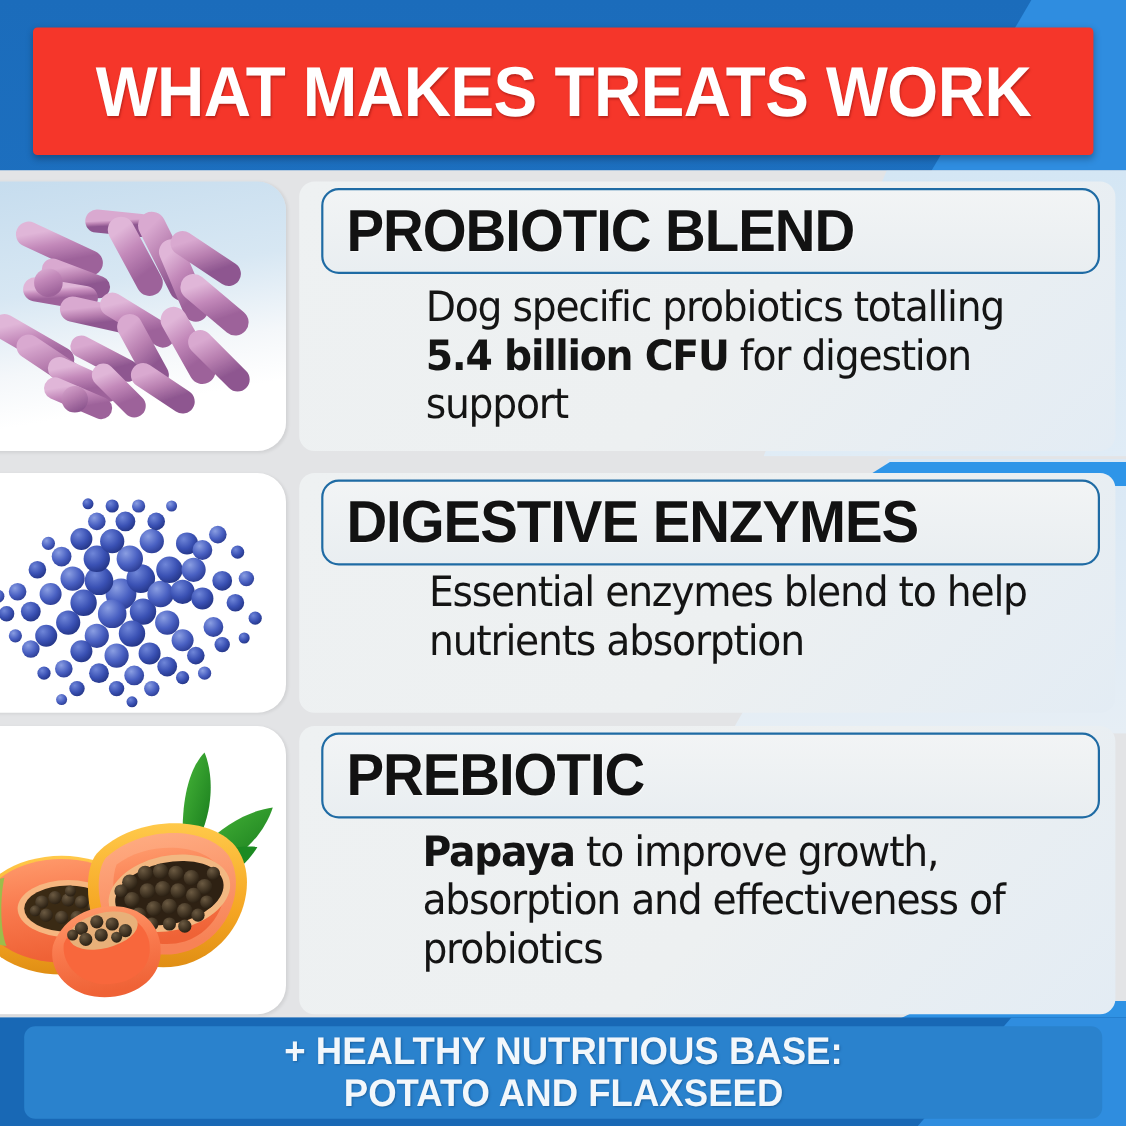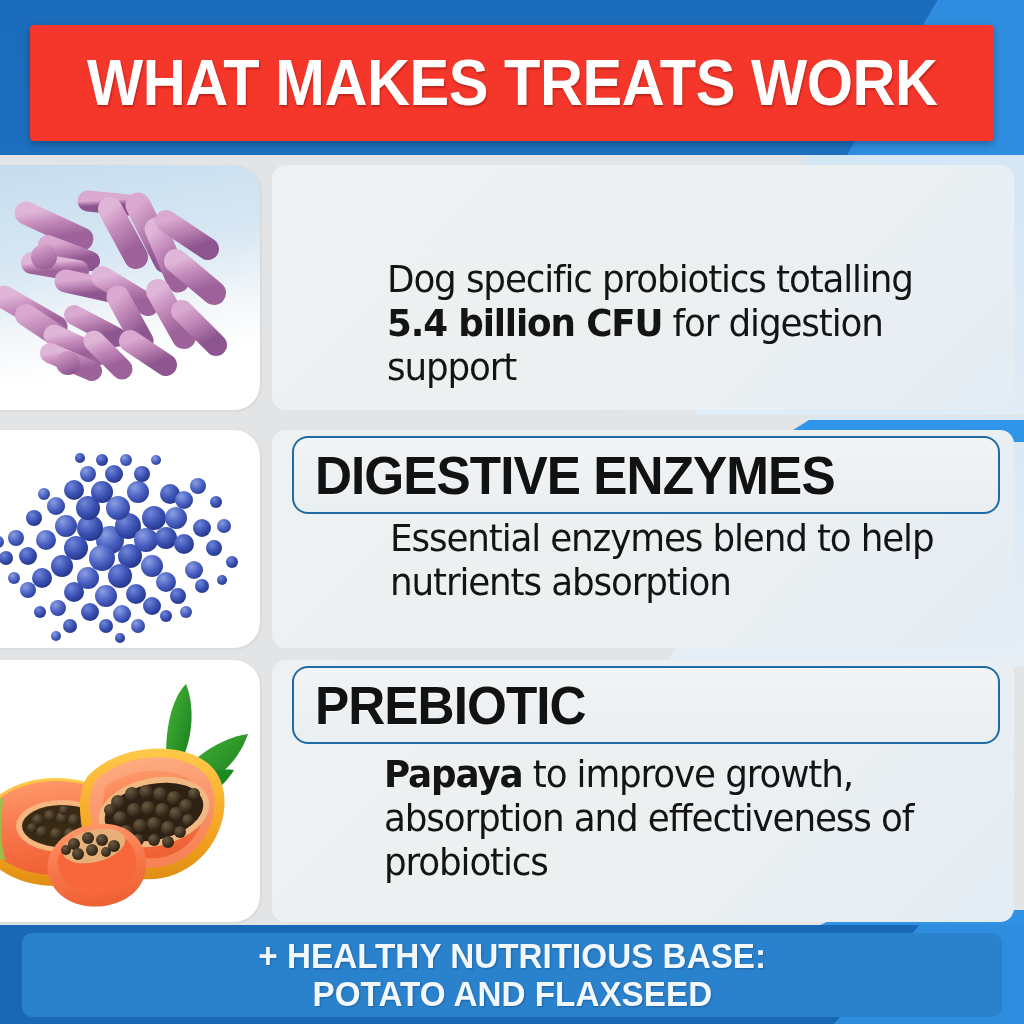--- a/index.html
+++ b/index.html
@@ -231,20 +231,23 @@
                 <path d="M80 188 L122 206" stroke="url(#rodg)" stroke-width="20"></path>
                 <circle cx="74" cy="92" r="13" stroke="none" fill="url(#rodg)"></circle>
                 <circle cx="98" cy="198" r="12" stroke="none" fill="url(#rodg2)"></circle>
               </g>
             </g>
           </svg>
         </div>
       </div>
 
       <div class="panel">
+        <div class="panel-head">
+          <div class="panel-head-text">PROBIOTIC BLEND</div>
+        </div>
         <div class="panel-body"><span>Dog specific probiotics totalling </span><b>5.4 billion CFU</b><span> for digestion support</span></div>
       </div>
     </div>
 
     <div class="row row-2">
 
       <div class="img-card">
         <div class="art">
           <svg width="290" height="218" viewBox="0 0 290 218">
             <defs>

